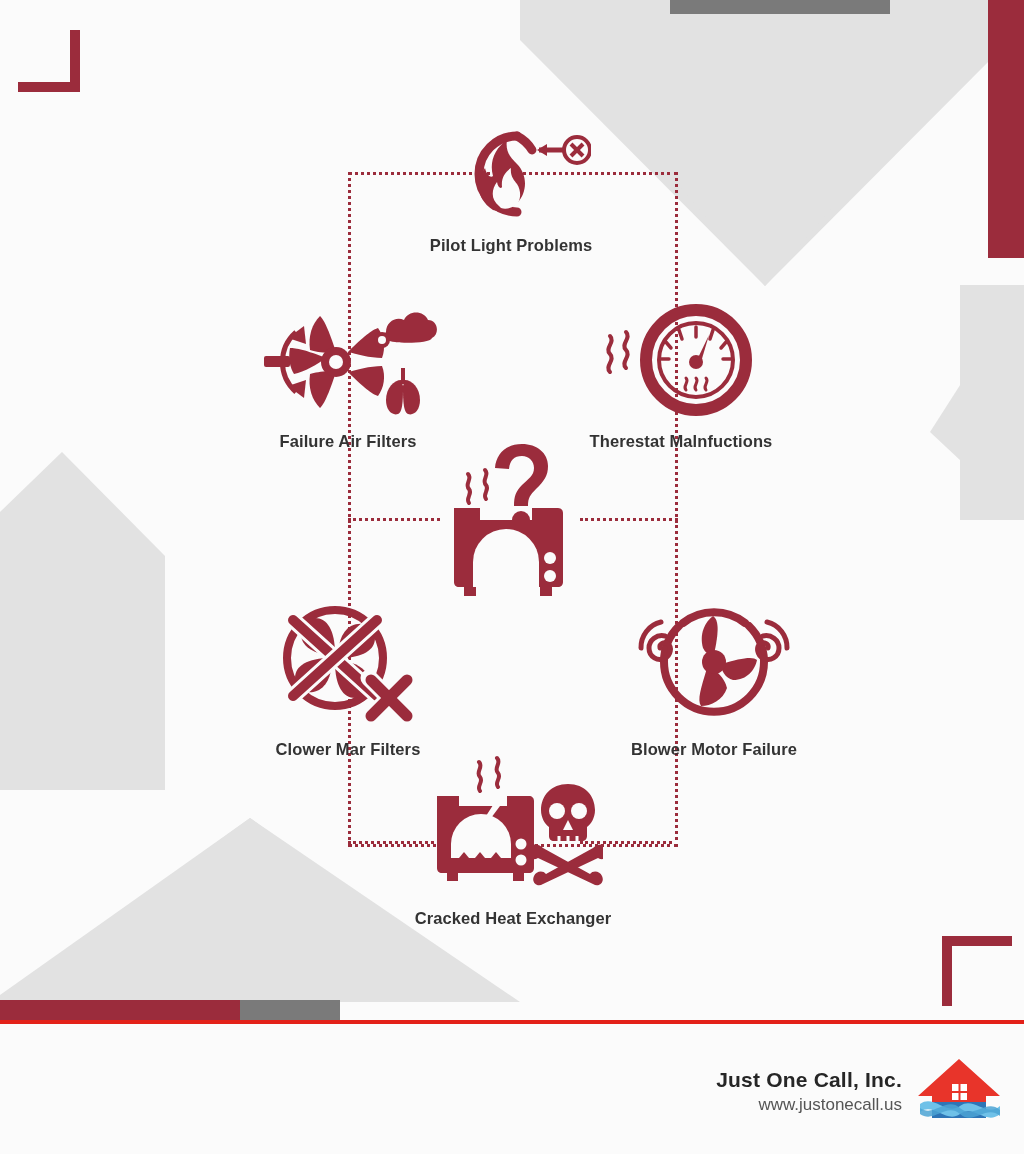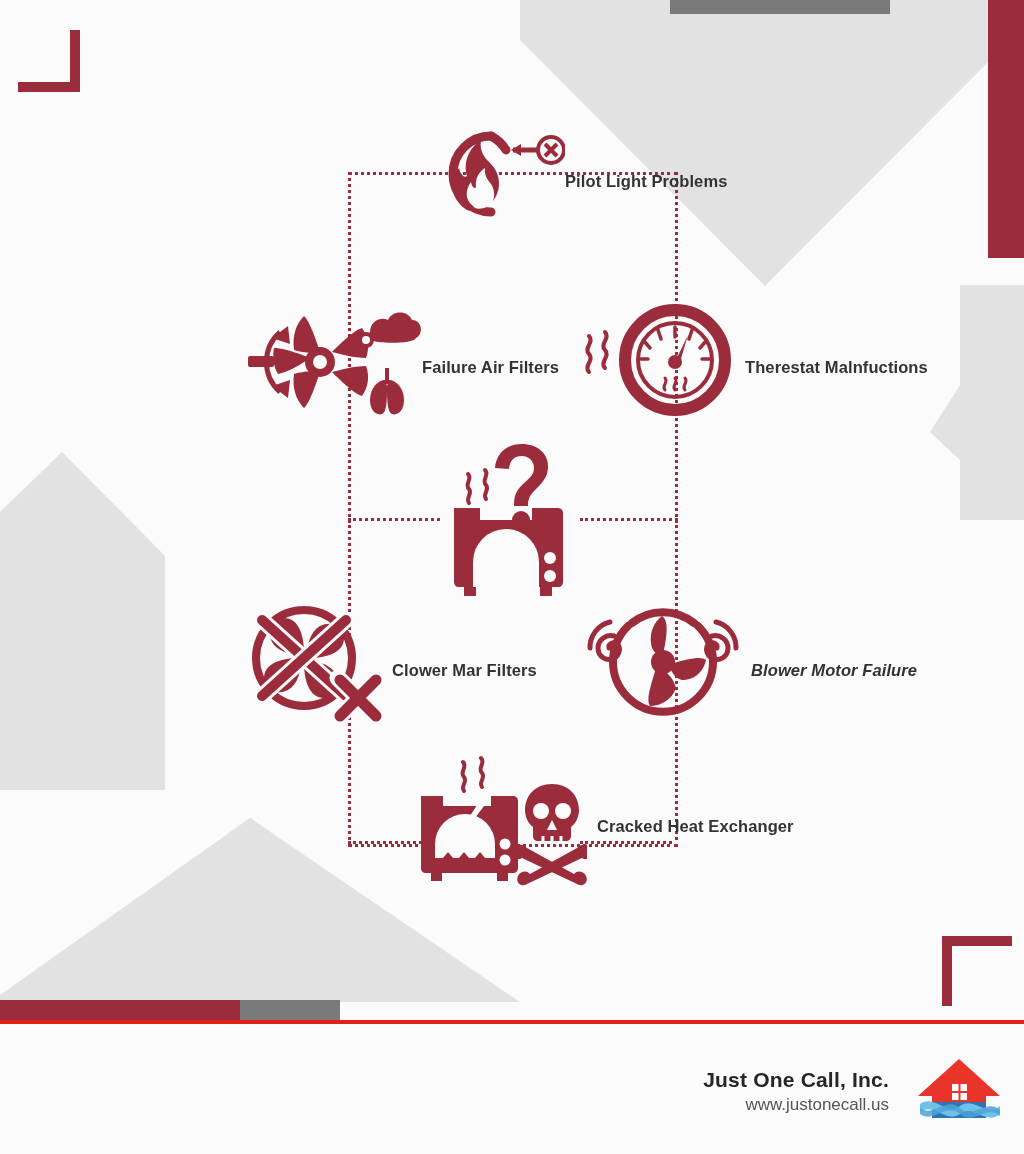--- a/index.html
+++ b/index.html
@@ -14,34 +14,34 @@
   .bg{position:absolute;inset:0;z-index:0;}
   .bg svg{display:block;}
 
   
   .bracket{position:absolute;z-index:3;}
 
   
   .dotframe{position:absolute;z-index:1;border-style:dotted;border-color:#9B2C3C;border-width:3px;}
 
   
-  .node{position:absolute;z-index:4;display:flex;flex-direction:row;align-items:center;}
+  .node{position:absolute;z-index:4;display:flex;flex-direction:column;align-items:center;}
   .node .icon{display:flex;align-items:center;justify-content:center;}
   .node .lbl{
     margin-top:10px;font-size:16.5px;font-weight:700;color:#333333;
     white-space:nowrap;letter-spacing:.1px;
   }
   .center-node{position:absolute;z-index:5;display:flex;align-items:center;justify-content:center;}
 
   
   .footer-darkbar{position:absolute;left:0;top:1000px;width:240px;height:20px;background:#9B2C3C;z-index:4;}
   .footer-greybar{position:absolute;left:240px;top:1000px;width:100px;height:20px;background:#7A7A7A;z-index:4;}
   .footer-rule{position:absolute;left:0;top:1020px;width:1024px;height:4px;background:#E32119;z-index:4;}
 
-  .brand{position:absolute;right:22px;top:1056px;z-index:6;display:flex;align-items:center;gap:27px;}
+  .brand{position:absolute;right:22px;top:1056px;z-index:6;display:flex;align-items:center;gap:14px;}
   .brand-text{display:flex;flex-direction:column;align-items:flex-end;}
   .brand-name{font-size:21px;font-weight:700;color:#262626;letter-spacing:.2px;line-height:1.2;}
   .brand-url{font-size:17px;color:#555555;line-height:1.5;}
 </style>
 </head>
 <body>
 
 <div class="stage">
 
   <div class="bg">
@@ -226,21 +226,21 @@
 
         <line x1="96" y1="78" x2="136" y2="118" stroke="#fbfbfb" stroke-width="17" stroke-linecap="round"></line>
         <line x1="136" y1="78" x2="96" y2="118" stroke="#fbfbfb" stroke-width="17" stroke-linecap="round"></line>
         <line x1="98" y1="80" x2="134" y2="116" stroke="#9B2C3C" stroke-width="11" stroke-linecap="round"></line>
         <line x1="134" y1="80" x2="98" y2="116" stroke="#9B2C3C" stroke-width="11" stroke-linecap="round"></line>
       </svg>
     </div>
     <div class="lbl">Clower Mar Filters</div>
   </div>
 
-  <div class="node" style="left:576px;top:600px;width:212px;font-style:italic;">
+  <div class="node" style="left:608px;top:600px;width:212px;">
     <div class="icon">
       <svg width="175" height="130" viewBox="0 0 175 130">
 
         <path d="M 52,26 A 50,50 0 1 0 122,26" fill="none" stroke="#9B2C3C" stroke-width="8" stroke-linecap="round"></path>
         <path d="M 56,23 A 50,50 0 0 1 118,23" fill="none" stroke="#9B2C3C" stroke-width="8" stroke-linecap="round"></path>
 
         <g fill="#9B2C3C">
           <path d="M 87,54 C 92,32 92,20 86,16 C 78,22 72,34 76,48 C 79,54 83,56 87,54 Z"></path>
           <path d="M 94,64 C 114,58 126,56 130,60 C 128,70 120,80 106,80 C 98,78 94,70 94,64 Z"></path>
           <path d="M 80,68 C 74,88 70,100 74,106 C 84,106 96,100 100,88 C 98,78 88,68 80,68 Z"></path>

